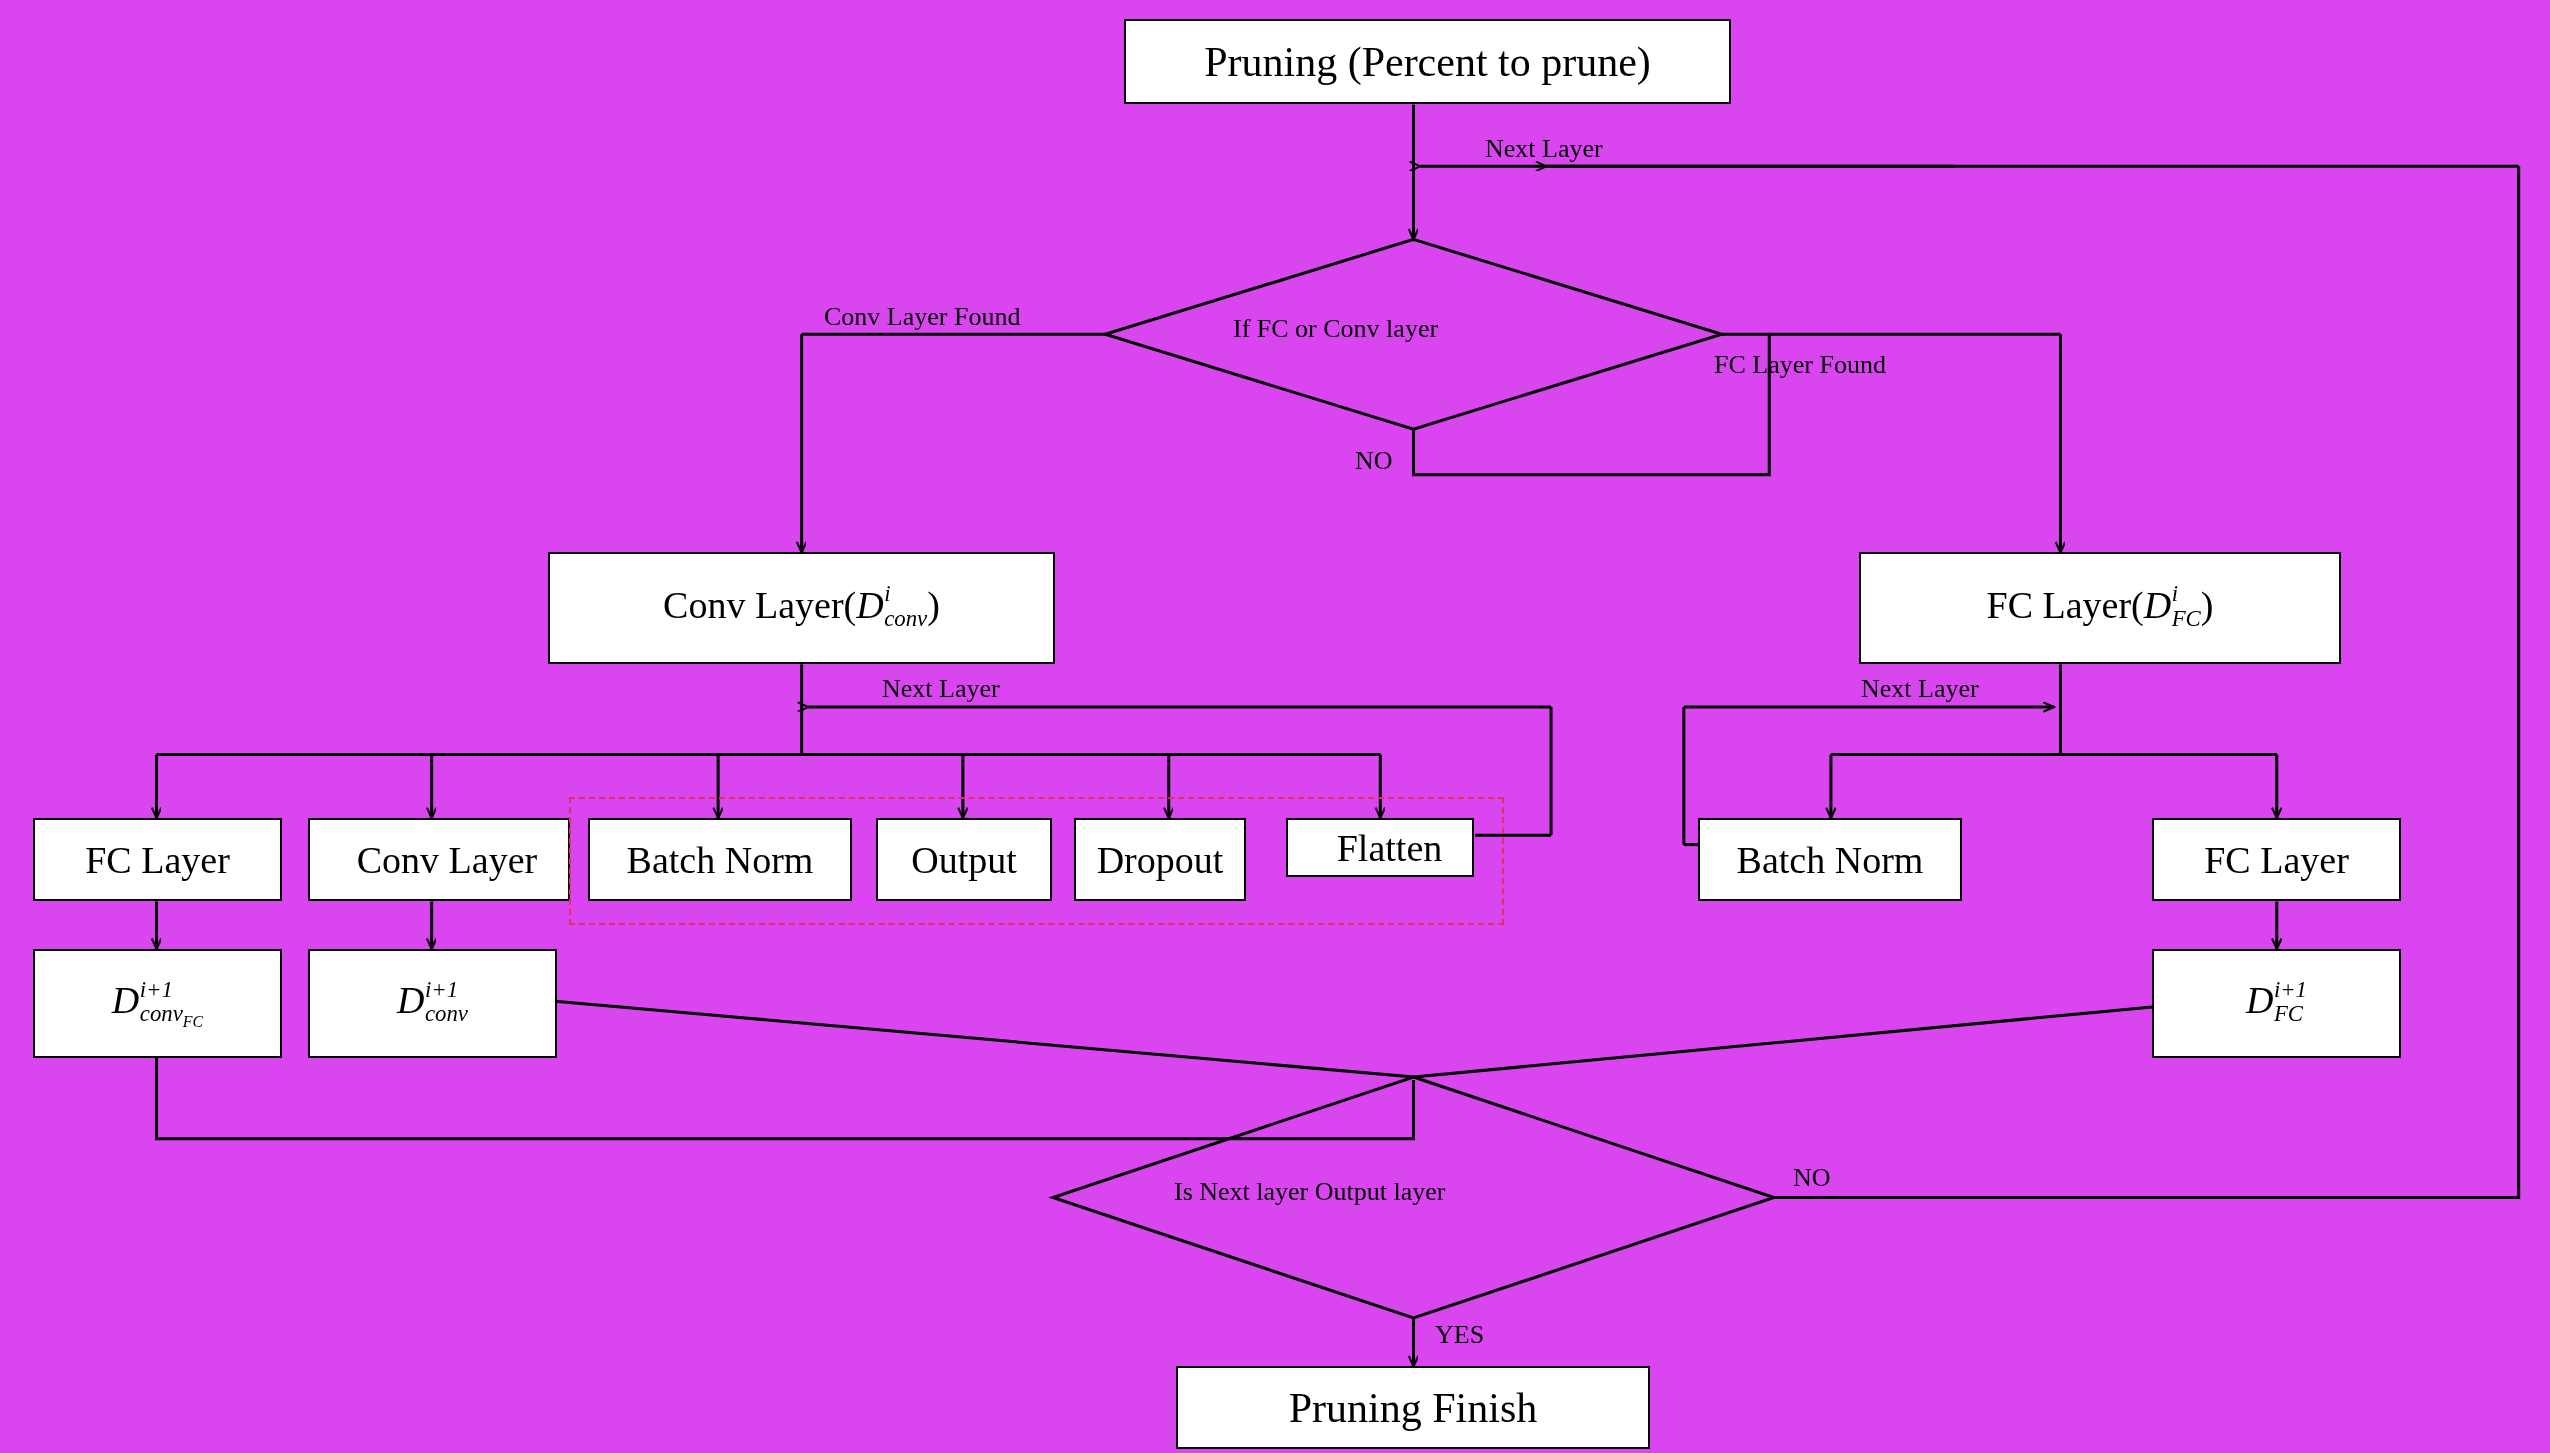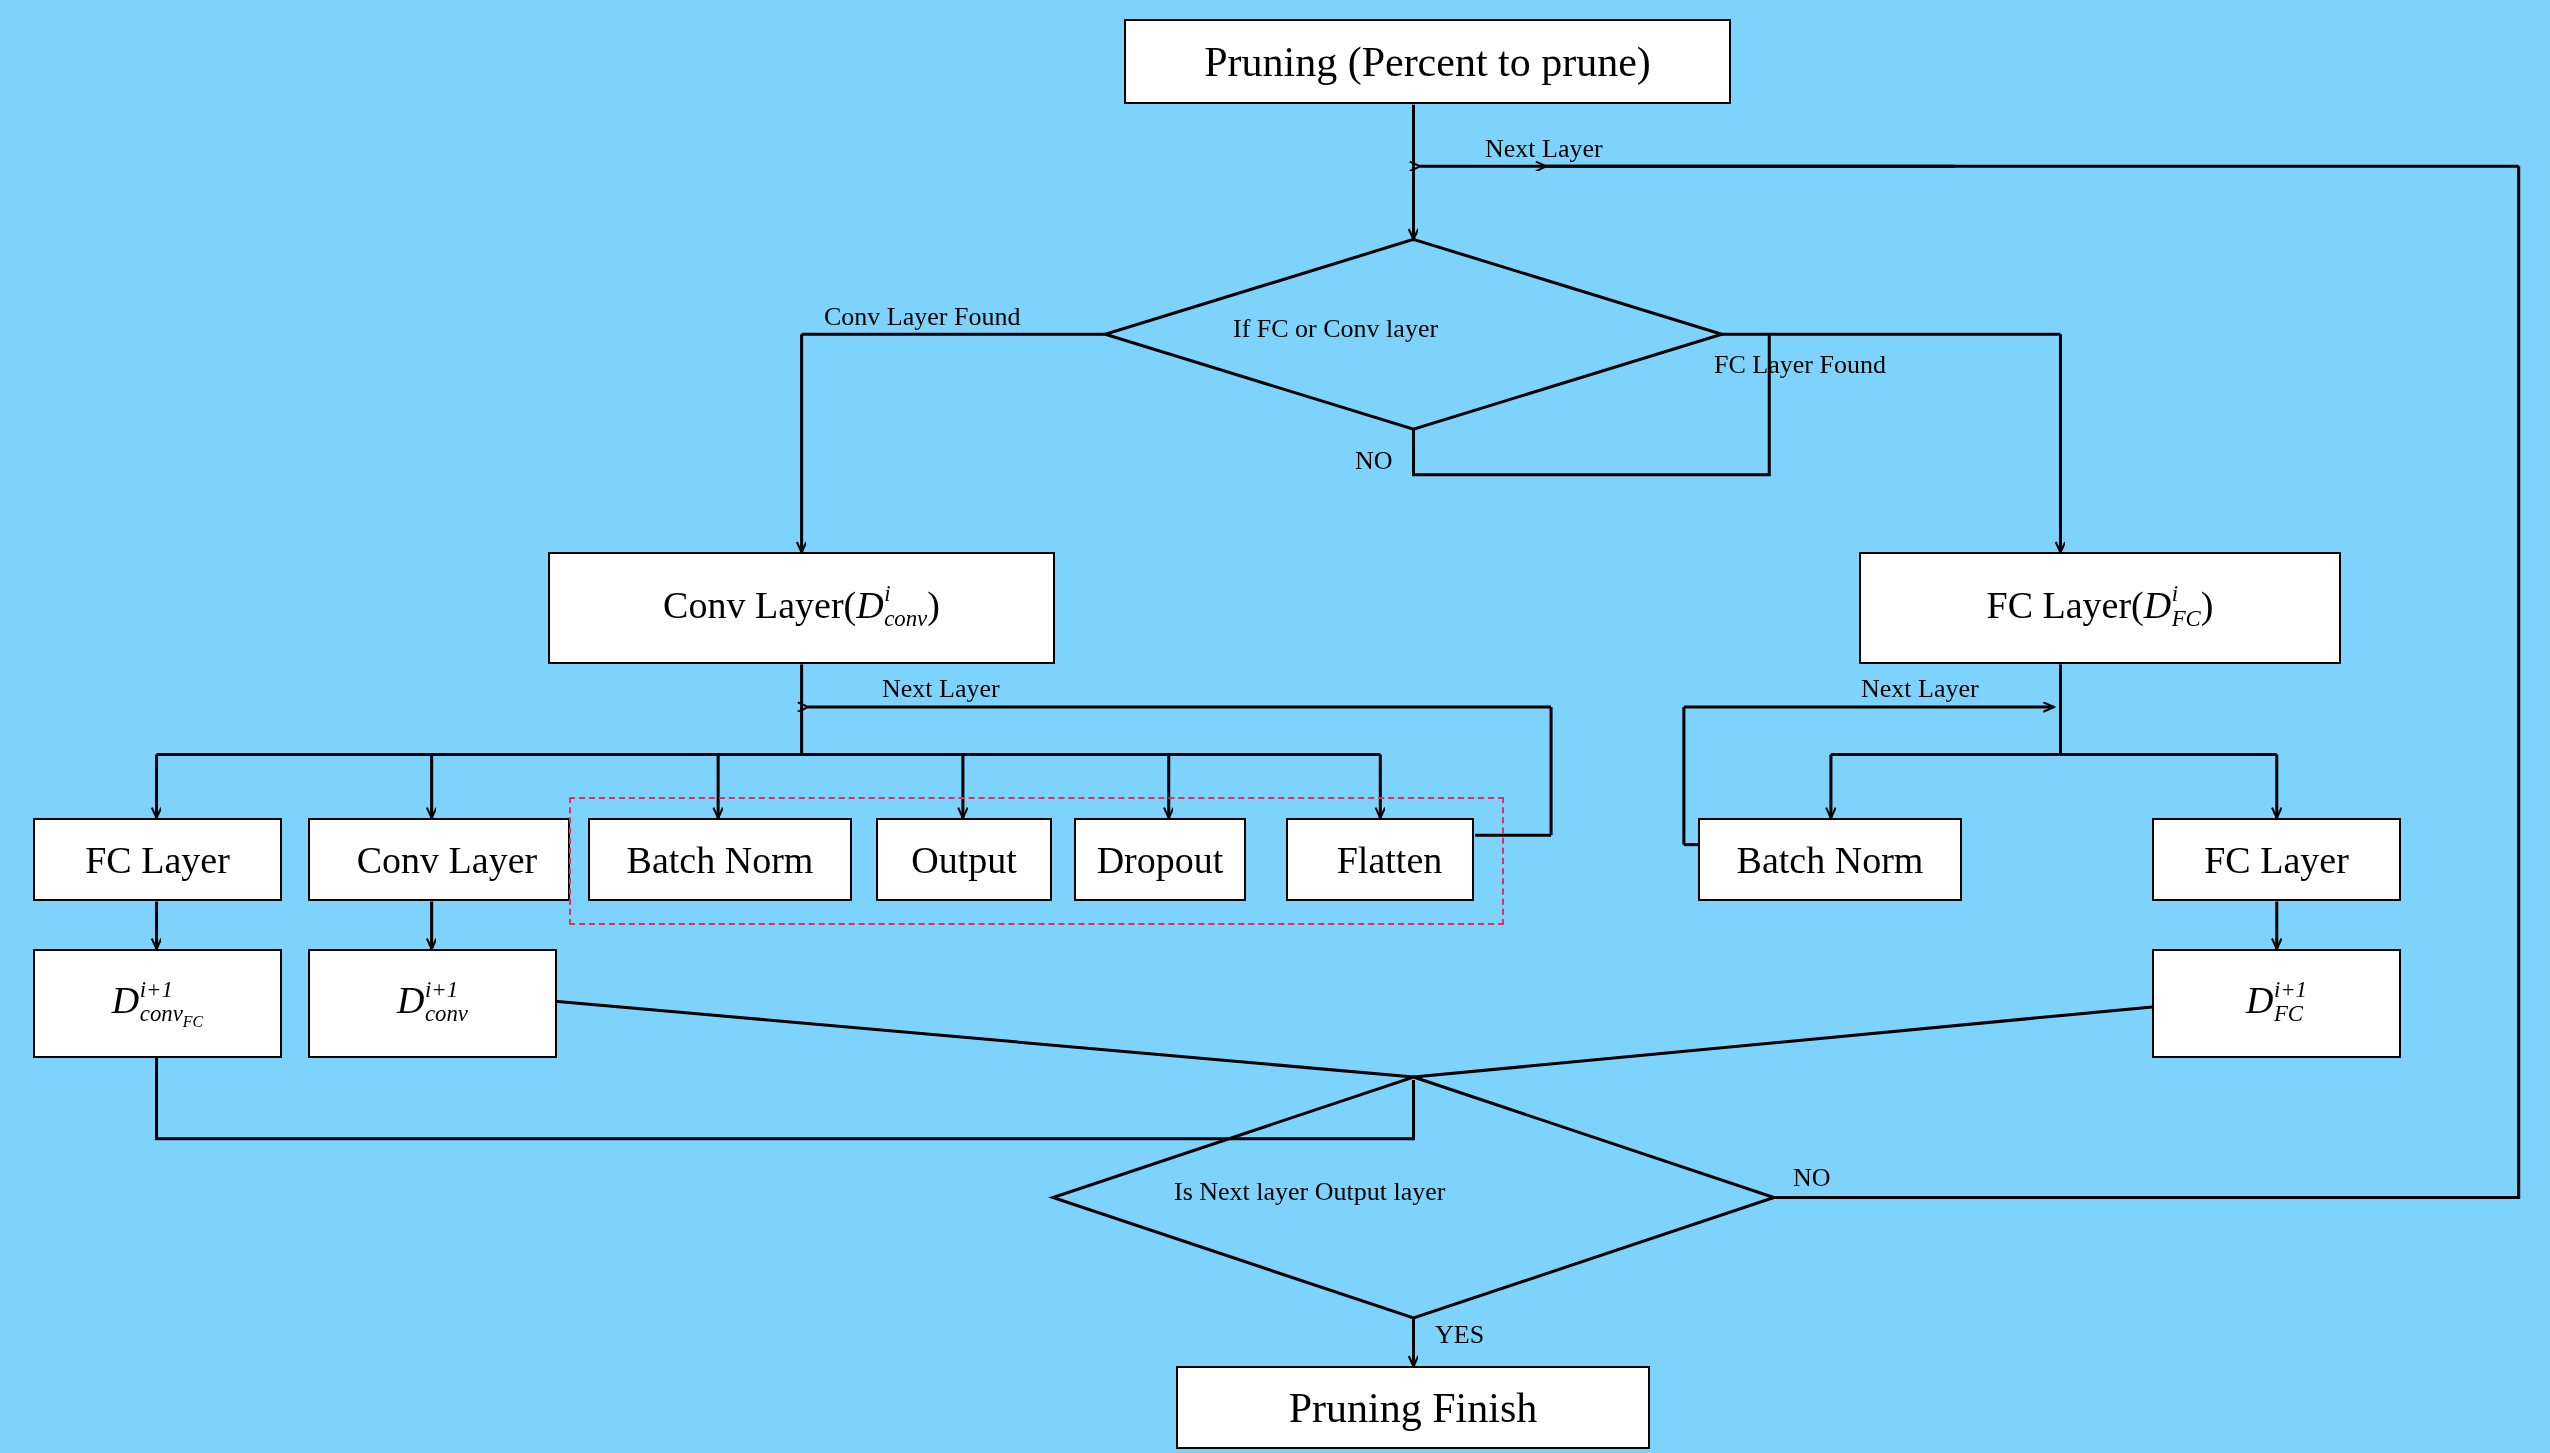--- a/index.html
+++ b/index.html
@@ -4,21 +4,21 @@
 <style>
   html, body {
     margin: 0;
     padding: 0;
     background: #ffffff;
   }
   #canvas {
     position: relative;
     width: 2550px;
     height: 1454px;
-    background: #7dd3fc;
+    background: #d946ef;
     font-family: "Liberation Serif", "DejaVu Serif", serif;
     overflow: hidden;
   }
   svg.layer {
     position: absolute;
     left: 0; top: 0;
     width: 2550px;
     height: 1454px;
   }
   
@@ -202,21 +202,21 @@
   </div>
   <div class="node f-med" style="left:588px; top:818px; width:264px; height:83px;">
     <span class="txt">Batch Norm</span>
   </div>
   <div class="node f-med" style="left:876px; top:818px; width:176px; height:83px;">
     <span class="txt">Output</span>
   </div>
   <div class="node f-med" style="left:1074px; top:818px; width:172px; height:83px;">
     <span class="txt">Dropout</span>
   </div>
-  <div class="node f-med" style="left:1286px; top:818px; width:188px; height:83px;padding-left:19px;">
+  <div class="node f-med" style="left:1286px; top:818px; width:188px; height:59px;padding-left:19px;">
     <span class="txt">Flatten</span>
   </div>
 
   <div class="dashgroup" style="left:569px; top:797px; width:935px; height:128px;"></div>
 
   <div class="node f-med" style="left:1698px; top:818px; width:264px; height:83px;">
     <span class="txt">Batch Norm</span>
   </div>
   <div class="node f-med" style="left:2152px; top:818px; width:249px; height:83px;">
     <span class="txt">FC Layer</span>

